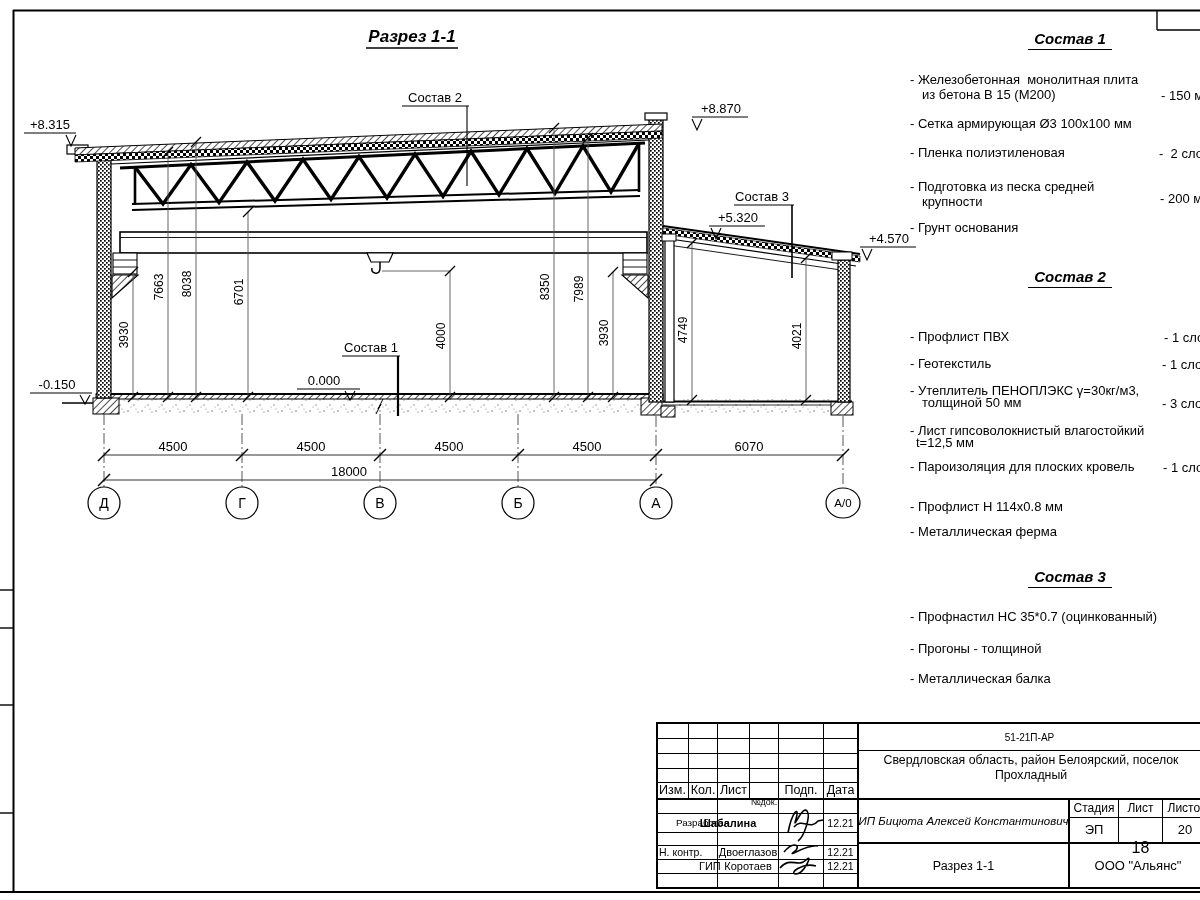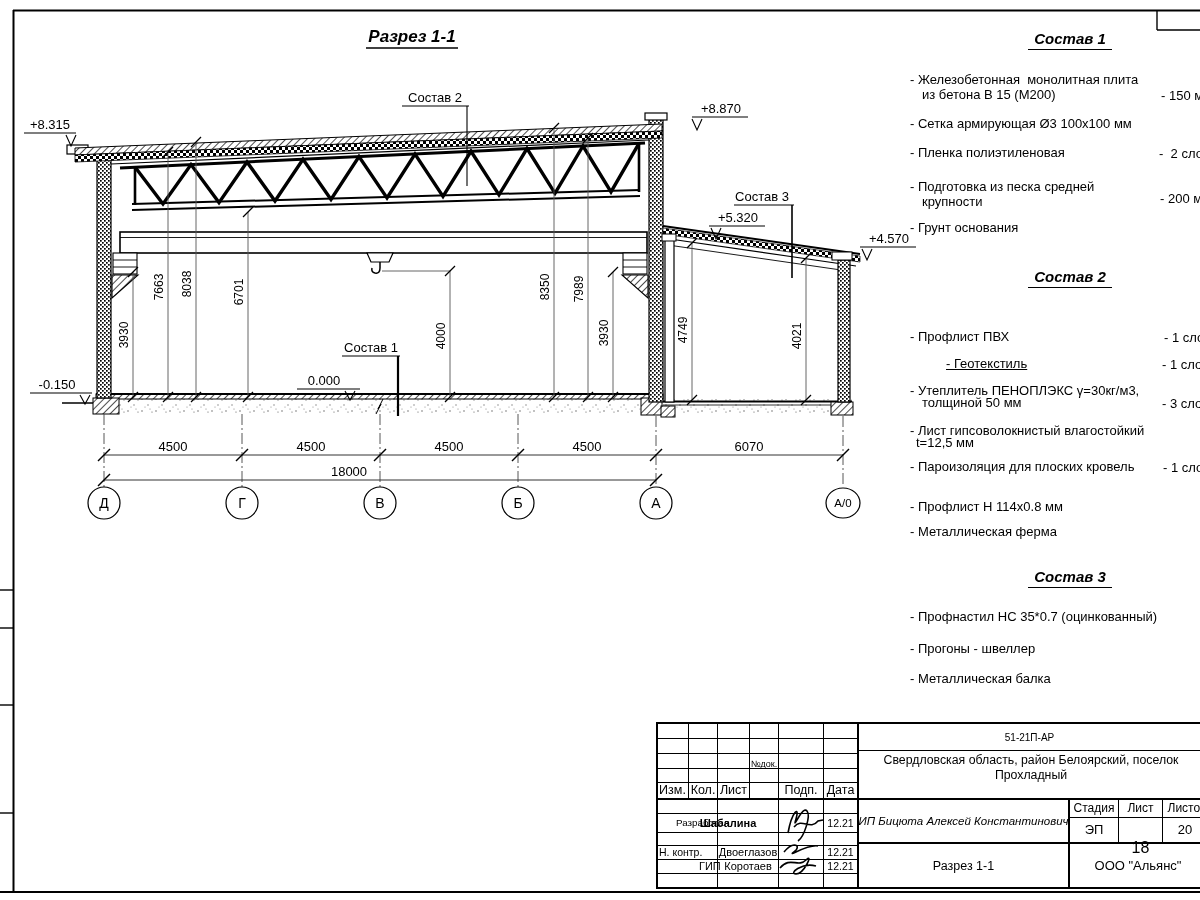--- a/index.html
+++ b/index.html
@@ -308,35 +308,35 @@
   <div class="t" style="left:910px;top:146px;">- Пленка полиэтиленовая</div>
   <div class="qty" style="left:1159px;top:146px;">-  2 слоя</div>
   <div class="t" style="left:910px;top:180px;">- Подготовка из песка средней</div>
   <div class="t ind" style="left:910px;top:195px;">крупности</div>
   <div class="qty" style="left:1160px;top:191px;">- 200 мм</div>
   <div class="t" style="left:910px;top:221px;">- Грунт основания</div>
 
   <div class="list-title" style="left:1028px;top:268px;width:76px;">Состав 2</div>
   <div class="t" style="left:910px;top:330px;">- Профлист ПВХ</div>
   <div class="qty" style="left:1164px;top:330px;">- 1 слой</div>
-  <div class="t" style="left:946px;top:357px;text-decoration:underline;">- Геотекстиль</div>
+  <div class="t" style="left:910px;top:357px;">- Геотекстиль</div>
   <div class="qty" style="left:1162px;top:357px;">- 1 слой</div>
   <div class="t" style="left:910px;top:384px;">- Утеплитель ПЕНОПЛЭКС γ=30кг/м3,</div>
   <div class="t ind" style="left:910px;top:396px;">толщиной 50 мм</div>
   <div class="qty" style="left:1162px;top:396px;">- 3 слоя</div>
   <div class="t" style="left:910px;top:424px;">- Лист гипсоволокнистый влагостойкий</div>
   <div class="t" style="left:916px;top:436px;">t=12,5 мм</div>
   <div class="t" style="left:910px;top:460px;">- Пароизоляция для плоских кровель</div>
   <div class="qty" style="left:1163px;top:460px;">- 1 слой</div>
   <div class="t" style="left:910px;top:500px;">- Профлист Н 114х0.8 мм</div>
   <div class="t" style="left:910px;top:525px;">- Металлическая ферма</div>
 
   <div class="list-title" style="left:1028px;top:568px;width:76px;">Состав 3</div>
   <div class="t" style="left:910px;top:610px;">- Профнастил НС 35*0.7 (оцинкованный)</div>
-  <div class="t" style="left:910px;top:642px;">- Прогоны - швеллер</div>
+  <div class="t" style="left:910px;top:642px;">- Прогоны - толщиной</div>
   <div class="t" style="left:910px;top:672px;">- Металлическая балка</div>
 </div>
 
 <div>
 
   <div class="hl" style="left:656px;top:722px;width:544px;height:2px;"></div>
   <div class="hl" style="left:656px;top:887px;width:544px;height:2px;"></div>
   <div class="hl" style="left:656px;top:738px;width:201px;height:1px;"></div>
   <div class="hl" style="left:656px;top:753px;width:201px;height:1px;"></div>
   <div class="hl" style="left:656px;top:768px;width:201px;height:1px;"></div>
@@ -358,21 +358,21 @@
   <div class="vl" style="left:778px;top:722px;width:1px;height:167px;"></div>
   <div class="vl" style="left:823px;top:722px;width:1px;height:167px;"></div>
   <div class="vl" style="left:857px;top:722px;width:2px;height:167px;"></div>
   <div class="vl" style="left:1068px;top:798px;width:2px;height:91px;"></div>
   <div class="vl" style="left:1118px;top:798px;width:1px;height:45px;"></div>
   <div class="vl" style="left:1162px;top:798px;width:1px;height:45px;"></div>
 
   <div class="cell" style="left:657px;top:782px;width:31px;height:16px;font-size:12.5px;">Изм.</div>
   <div class="cell" style="left:689px;top:782px;width:28px;height:16px;font-size:12.5px;">Кол.</div>
   <div class="cell" style="left:718px;top:782px;width:31px;height:16px;font-size:12.5px;">Лист</div>
-  <div class="cell" style="left:750px;top:756px;width:28px;height:16px;font-size:9px;">№док.</div>
+  <div class="cell" style="left:750px;top:794px;width:28px;height:16px;font-size:9px;">№док.</div>
   <div class="cell" style="left:779px;top:782px;width:44px;height:16px;font-size:12.5px;">Подп.</div>
   <div class="cell" style="left:824px;top:782px;width:33px;height:16px;font-size:12.5px;">Дата</div>
 
   <div class="cell left" style="left:676px;top:813px;width:45px;height:19px;font-size:9.8px;">Разработал</div>
   <div class="cell" style="left:698px;top:813px;width:60px;height:19px;font-size:11px;font-weight:bold;">Шабалина</div>
   <div class="cell" style="left:824px;top:813px;width:33px;height:19px;font-size:10.5px;">12.21</div>
   <div class="cell left" style="left:659px;top:845px;width:57px;height:14px;font-size:10.5px;">Н. контр.</div>
   <div class="cell" style="left:718px;top:845px;width:60px;height:14px;font-size:11px;">Двоеглазов</div>
   <div class="cell" style="left:824px;top:845px;width:33px;height:14px;font-size:10.5px;">12.21</div>
   <div class="cell left" style="left:659px;top:859px;width:57px;height:14px;font-size:11px;padding-left:40px;">ГИП</div>

